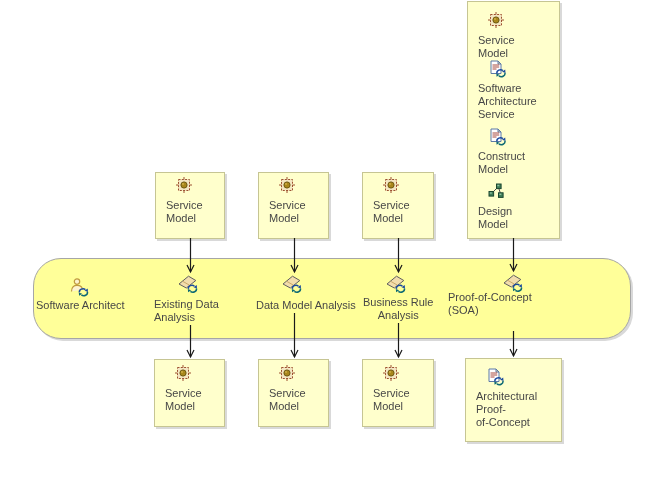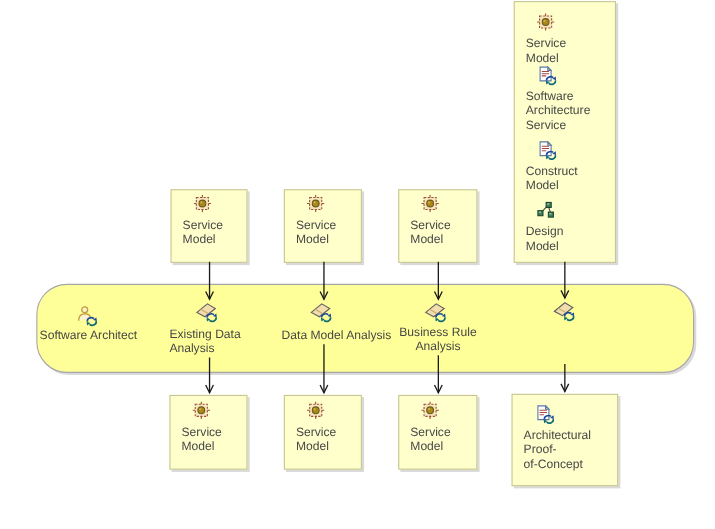--- a/index.html
+++ b/index.html
@@ -117,20 +117,22 @@
               <g>
                 <path d="M1.4,4.8 A3.6,3.1 0 0 1 7.4,2.1" fill="none" stroke="#1b4a9e" stroke-width="1.5"></path>
                 <polygon points="9.7,1.1 10,4.5 6.6,3.2" fill="#1b4a9e"></polygon>
                 <path d="M9.4,4.4 A3.6,3.1 0 0 1 3.4,7.3" fill="none" stroke="#0e6a74" stroke-width="1.5"></path>
                 <polygon points="1.1,8.3 0.8,4.9 4.2,6.2" fill="#0e6a74"></polygon>
               </g>
             </g>
           </svg>
         </div>
         <div class="node-label" style="left: 0px; top: 32px;">
+          <div class="label-line">Proof-of-Concept</div>
+          <div class="label-line">(SOA)</div>
         </div>
       </div>
     </div>
   <div class="wp-box" style="left: 467px; top: 1px; width: 91px; height: 236px;">
       <div class="wp-item" style="top: 10px;">
         <div class="wp-icon">
           <svg width="16" height="16" viewBox="0 0 16 16">
             <g stroke="#9c5030" stroke-width="1">
               <line x1="8" y1="0" x2="8" y2="3"></line>
               <line x1="8" y1="13" x2="8" y2="16"></line>

